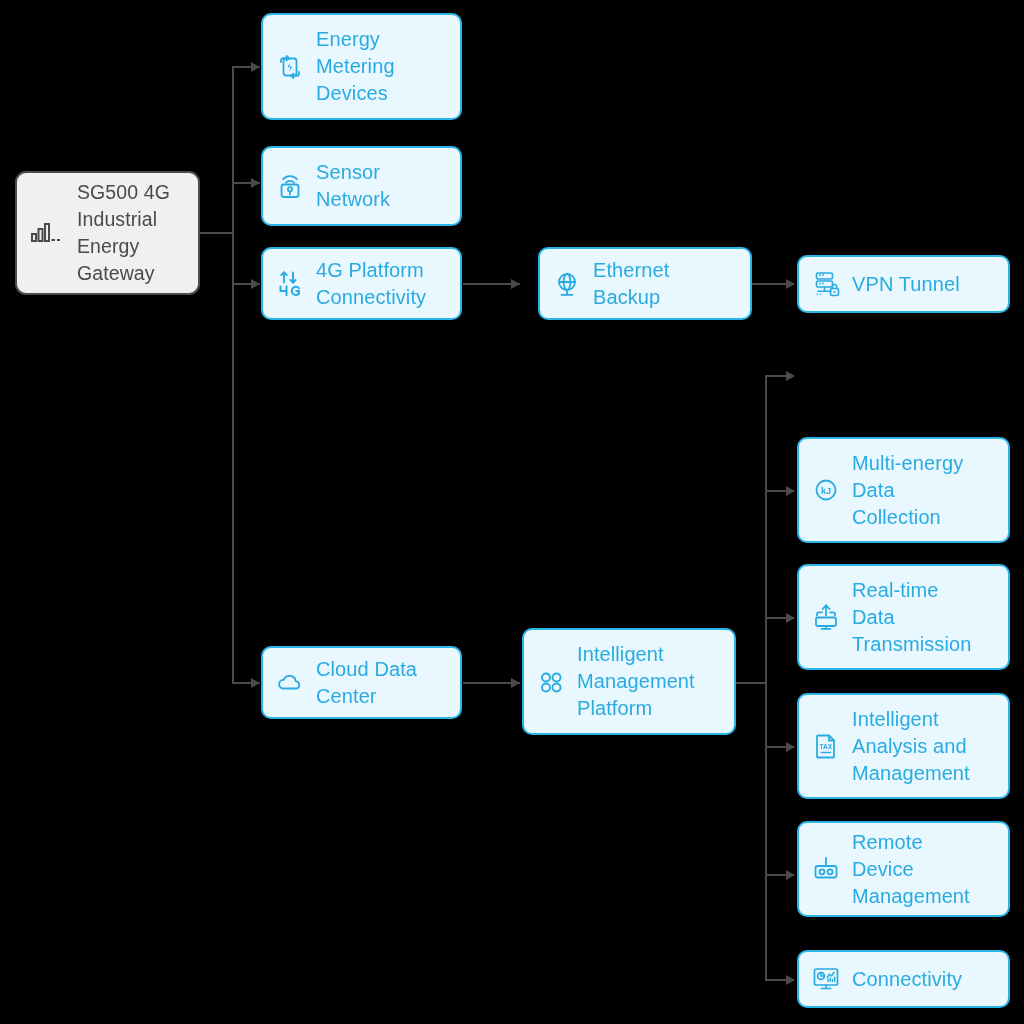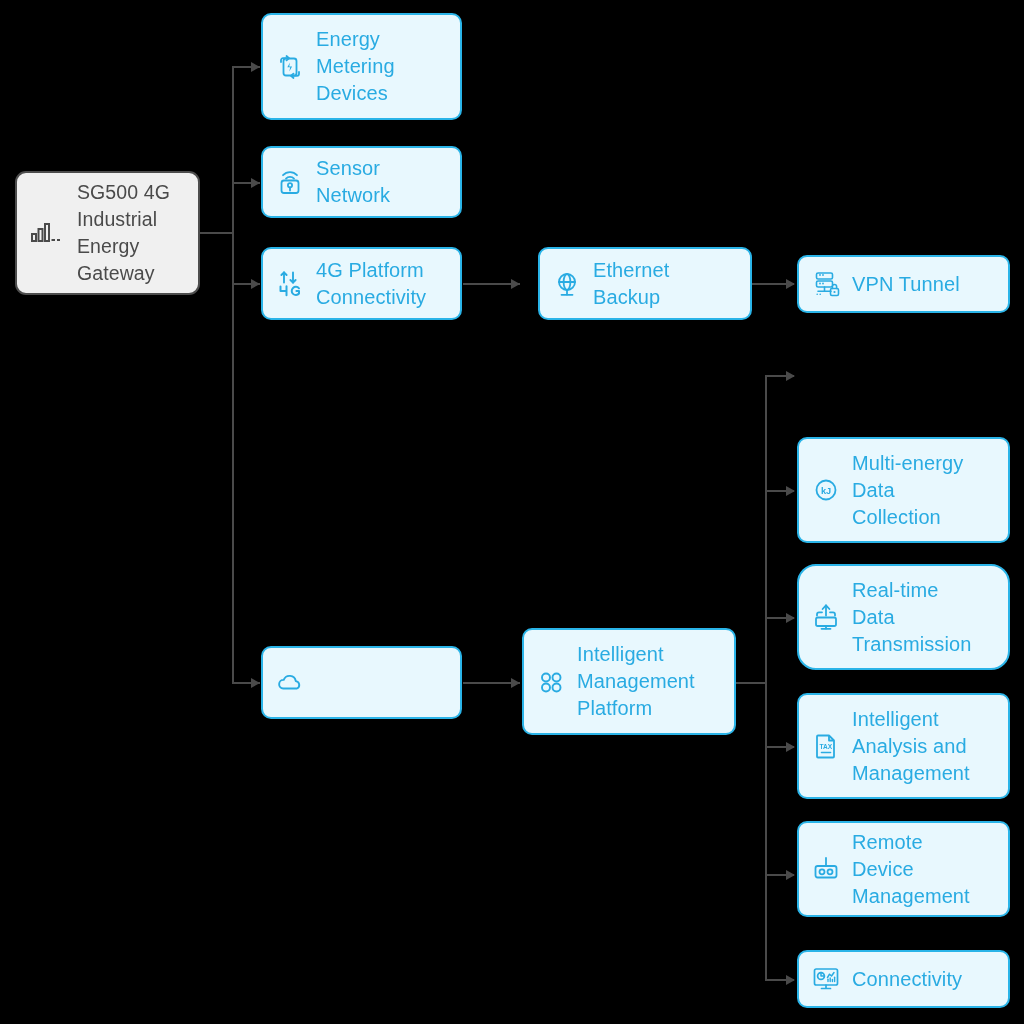--- a/index.html
+++ b/index.html
@@ -145,21 +145,21 @@
         <path d="M11.5 4 L14 6.2 L11.5 8.4"></path>
         <path d="M24 20 v1.8 a2 2 0 0 1 -2 2 h-5.5"></path>
         <path d="M18.5 21.6 L16 23.8 L18.5 26"></path>
       </svg>
     </span>
     <span class="label">Energy
 Metering
 Devices</span>
   </div>
 
-  <div class="node" style="left:261px; top:146px; width:201px; height:72px;">
+  <div class="node" style="left:261px; top:146px; width:201px; height:80px;">
     <span class="ico">
       <svg viewBox="0 0 30 30" width="30" height="30" fill="none" stroke="#29abe2" stroke-width="1.8" stroke-linecap="round">
         <path d="M8 8.2 a9.5 9.5 0 0 1 14 0"></path>
         <path d="M11 11.6 a5.4 5.4 0 0 1 8 0"></path>
         <rect x="6.5" y="13.5" width="17" height="12.5" rx="2.5"></rect>
         <circle cx="15" cy="18.3" r="2.1"></circle>
         <line x1="15" y1="20.4" x2="15" y2="23.6"></line>
       </svg>
     </span>
     <span class="label">Sensor
@@ -222,21 +222,21 @@
       <svg viewBox="0 0 30 30" width="30" height="30" fill="none" stroke="#29abe2" stroke-width="1.8">
         <circle cx="15" cy="15" r="9.5"></circle>
         <text x="15" y="19.1" font-size="9.2" font-family="Liberation Sans, sans-serif" font-weight="bold" fill="#29abe2" stroke="none" text-anchor="middle">kJ</text>
       </svg>
     </span>
     <span class="label">Multi-energy
 Data
 Collection</span>
   </div>
 
-  <div class="node" style="left:797px; top:564px; width:213px; height:106px;border-radius:19px;">
+  <div class="node" style="left:797px; top:564px; width:213px; height:106px;">
     <span class="ico">
       <svg viewBox="0 0 30 30" width="30" height="30" fill="none" stroke="#29abe2" stroke-width="1.8" stroke-linecap="round" stroke-linejoin="round">
         <path d="M6 13.5 v-1.2 a2 2 0 0 1 2 -2 h3"></path>
         <path d="M19 10.3 h3 a2 2 0 0 1 2 2 v1.2"></path>
         <line x1="15" y1="3.5" x2="15" y2="13.5"></line>
         <path d="M11.6 7 L15 3.3 L18.4 7"></path>
         <rect x="5" y="15.5" width="20" height="8.5" rx="1.8"></rect>
         <line x1="15" y1="24" x2="15" y2="26.5"></line>
         <line x1="10.5" y1="26.8" x2="19.5" y2="26.8"></line>
       </svg>
@@ -293,20 +293,22 @@
     </span>
     <span class="label">Connectivity</span>
   </div>
 
   <div class="node" style="left:261px; top:646px; width:201px; height:73px;">
     <span class="ico">
       <svg viewBox="0 0 30 30" width="30" height="30" fill="none" stroke="#29abe2" stroke-width="1.9" stroke-linecap="round" stroke-linejoin="round">
         <path d="M8.2 20.5 a4.3 4.3 0 0 1 0.5 -8.6 a6.3 6.3 0 0 1 12.1 1.2 a3.9 3.9 0 0 1 1.2 7.4 z"></path>
       </svg>
     </span>
+    <span class="label">Cloud Data
+Center</span>
   </div>
 
   <div class="node" style="left:522px; top:628px; width:214px; height:107px;">
     <span class="ico">
       <svg viewBox="0 0 30 30" width="30" height="30" fill="none" stroke="#29abe2" stroke-width="1.9">
         <circle cx="10" cy="10.5" r="4"></circle>
         <circle cx="20.5" cy="10.5" r="4"></circle>
         <circle cx="10" cy="20.5" r="4"></circle>
         <circle cx="20.5" cy="20.5" r="4"></circle>
       </svg>

